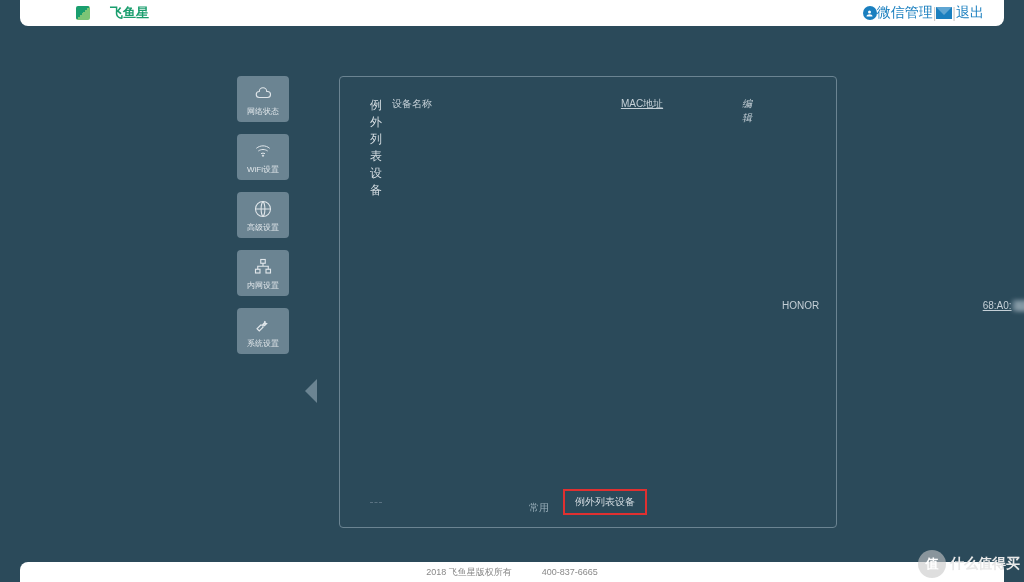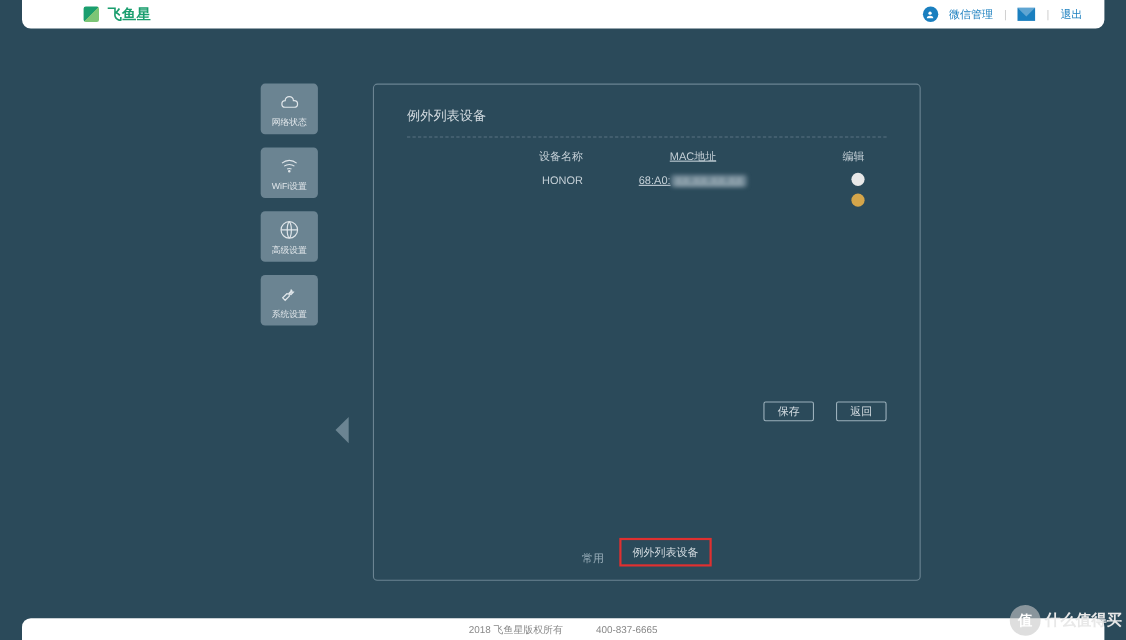--- a/index.html
+++ b/index.html
@@ -18,36 +18,35 @@
       align-items: center;
       justify-content: space-between;
       padding: 0 20px 0 56px;
       border-bottom-left-radius: 8px;
       border-bottom-right-radius: 8px;
       margin: 0 20px;
     }
     .logo {
       display: flex;
       align-items: center;
-      gap: 8px;
+      gap: 20px;
       color: #1a9e6e;
       font-weight: bold;
       font-size: 13px;
     }
     .logo-icon {
       width: 14px;
       height: 14px;
       background: linear-gradient(135deg, #1a9e6e 50%, #7cc576 50%);
       border-radius: 2px;
     }
     .topbar-right {
       display: flex;
       align-items: center;
-      gap: 10px;
-      font-size: 10px;
+      font-size: 14px;
       color: #1a7fbf;
     }
     .topbar-right span { cursor: pointer; }
     .user-icon {
       width: 14px;
       height: 14px;
       border-radius: 50%;
       background: #1a7fbf;
       display: inline-flex;
       align-items: center;
@@ -121,39 +120,39 @@
       border: 12px solid transparent;
       border-right-color: #6b8492;
     }
     .panel {
       width: 498px;
       height: 452px;
       border: 1px solid #6b8492;
       border-radius: 4px;
       padding: 20px 30px 14px;
       display: flex;
-      flex-direction: column;
+      flex-direction: row;
       position: relative;
     }
     .panel-title {
       color: #d5dde2;
       font-size: 12px;
       padding-bottom: 10px;
       border-bottom: 1px dashed #5a7282;
       margin-bottom: 10px;
     }
     .table-header {
       display: flex;
       font-size: 10px;
       color: #c5d0d7;
       padding: 0 10px 6px;
     }
-    .col-name { flex: 0 0 150px; text-align: right; }
+    .col-name { flex: 0 0 150px; text-align: left; }
     .col-mac { flex: 0 0 200px; text-align: center; text-decoration: underline; }
-    .col-edit { flex: 1; text-align: right; padding-right: 10px; }
+    .col-edit { flex: 1; text-align: right; padding-right: 10px; font-style: italic; }
     .table-row {
       display: flex;
       font-size: 10px;
       color: #c5d0d7;
       padding: 2px 10px;
       align-items: center;
     }
     .edit-btn {
       width: 12px;
       height: 12px;
@@ -295,20 +294,31 @@
       <span class="nav-icon">
         <svg width="20" height="20" viewBox="0 0 24 24" fill="none" stroke="#e0e6ea" stroke-width="1.3">
             <circle cx="12" cy="12" r="9"></circle>
             <path d="M3 12h18M12 3c3 3 3 15 0 18M12 3c-3 3-3 15 0 18"></path>
           </svg>
       </span>
       <span class="nav-label">高级设置</span>
     </div>
     <div class="nav-item">
       <span class="nav-icon">
+        <svg width="20" height="18" viewBox="0 0 24 24" fill="none" stroke="#e0e6ea" stroke-width="1.5">
+            <rect x="9" y="2" width="6" height="5"></rect>
+            <rect x="2" y="15" width="6" height="5"></rect>
+            <rect x="16" y="15" width="6" height="5"></rect>
+            <path d="M12 7v4M5 15v-4h14v4"></path>
+          </svg>
+      </span>
+      <span class="nav-label">内网设置</span>
+    </div>
+    <div class="nav-item">
+      <span class="nav-icon">
         <svg width="18" height="18" viewBox="0 0 24 24" fill="none" stroke="#e0e6ea" stroke-width="1.5">
             <path d="M14 7a4 4 0 01-5 5L4 17l3 3 5-5a4 4 0 015-5l-3 3-2-2 3-3z"></path>
           </svg>
       </span>
       <span class="nav-label">系统设置</span>
     </div>
   </div>
 
   <div class="arrow"></div>
 

